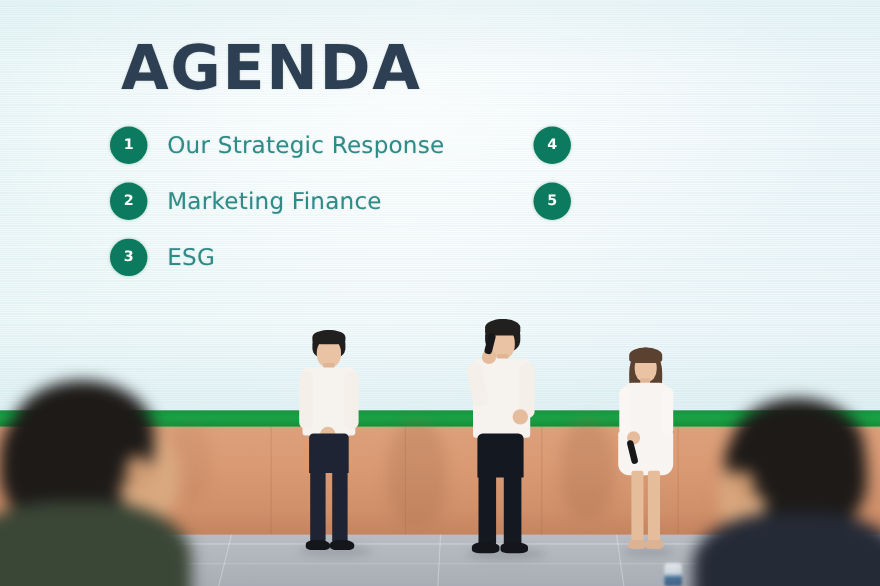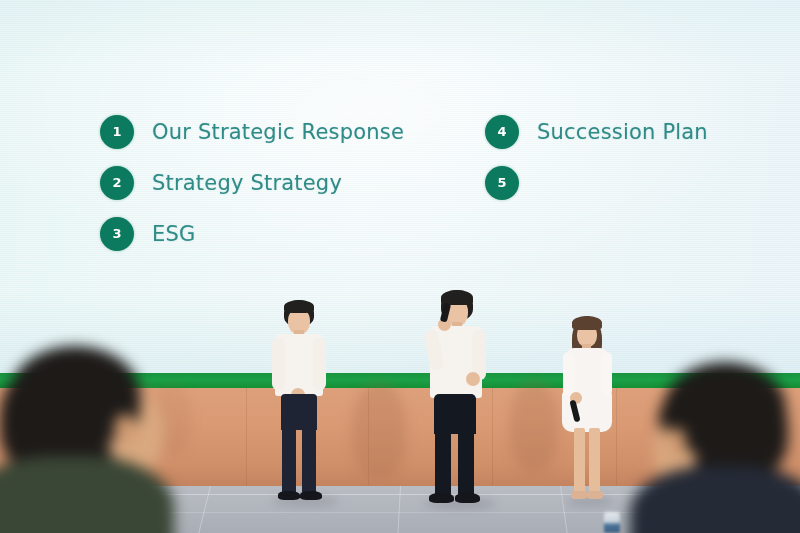--- a/index.html
+++ b/index.html
@@ -155,40 +155,40 @@
 
 <div class="scene">
 
   <div class="screen">
     <div class="screen-scan"></div>
     <div class="screen-glow"></div>
     <div class="screen-vig"></div>
 
     <div class="slide">
 
+      <div class="slide-title">AGENDA</div>
 
       <div class="agenda-col left">
         <div class="agenda-item">
           <span class="num-badge">1</span>
           <span class="item-label">Our Strategic Response</span>
         </div>
         <div class="agenda-item">
           <span class="num-badge">2</span>
-          <span class="item-label">Strategy Strategy</span>
+          <span class="item-label">Marketing Finance</span>
         </div>
         <div class="agenda-item">
           <span class="num-badge">3</span>
           <span class="item-label">ESG</span>
         </div>
       </div>
 
       <div class="agenda-col right">
         <div class="agenda-item">
           <span class="num-badge">4</span>
-          <span class="item-label">Succession Plan</span>
         </div>
         <div class="agenda-item">
           <span class="num-badge">5</span>
         </div>
       </div>
 
     </div>
   </div>
 
   <div class="green-band"></div>

